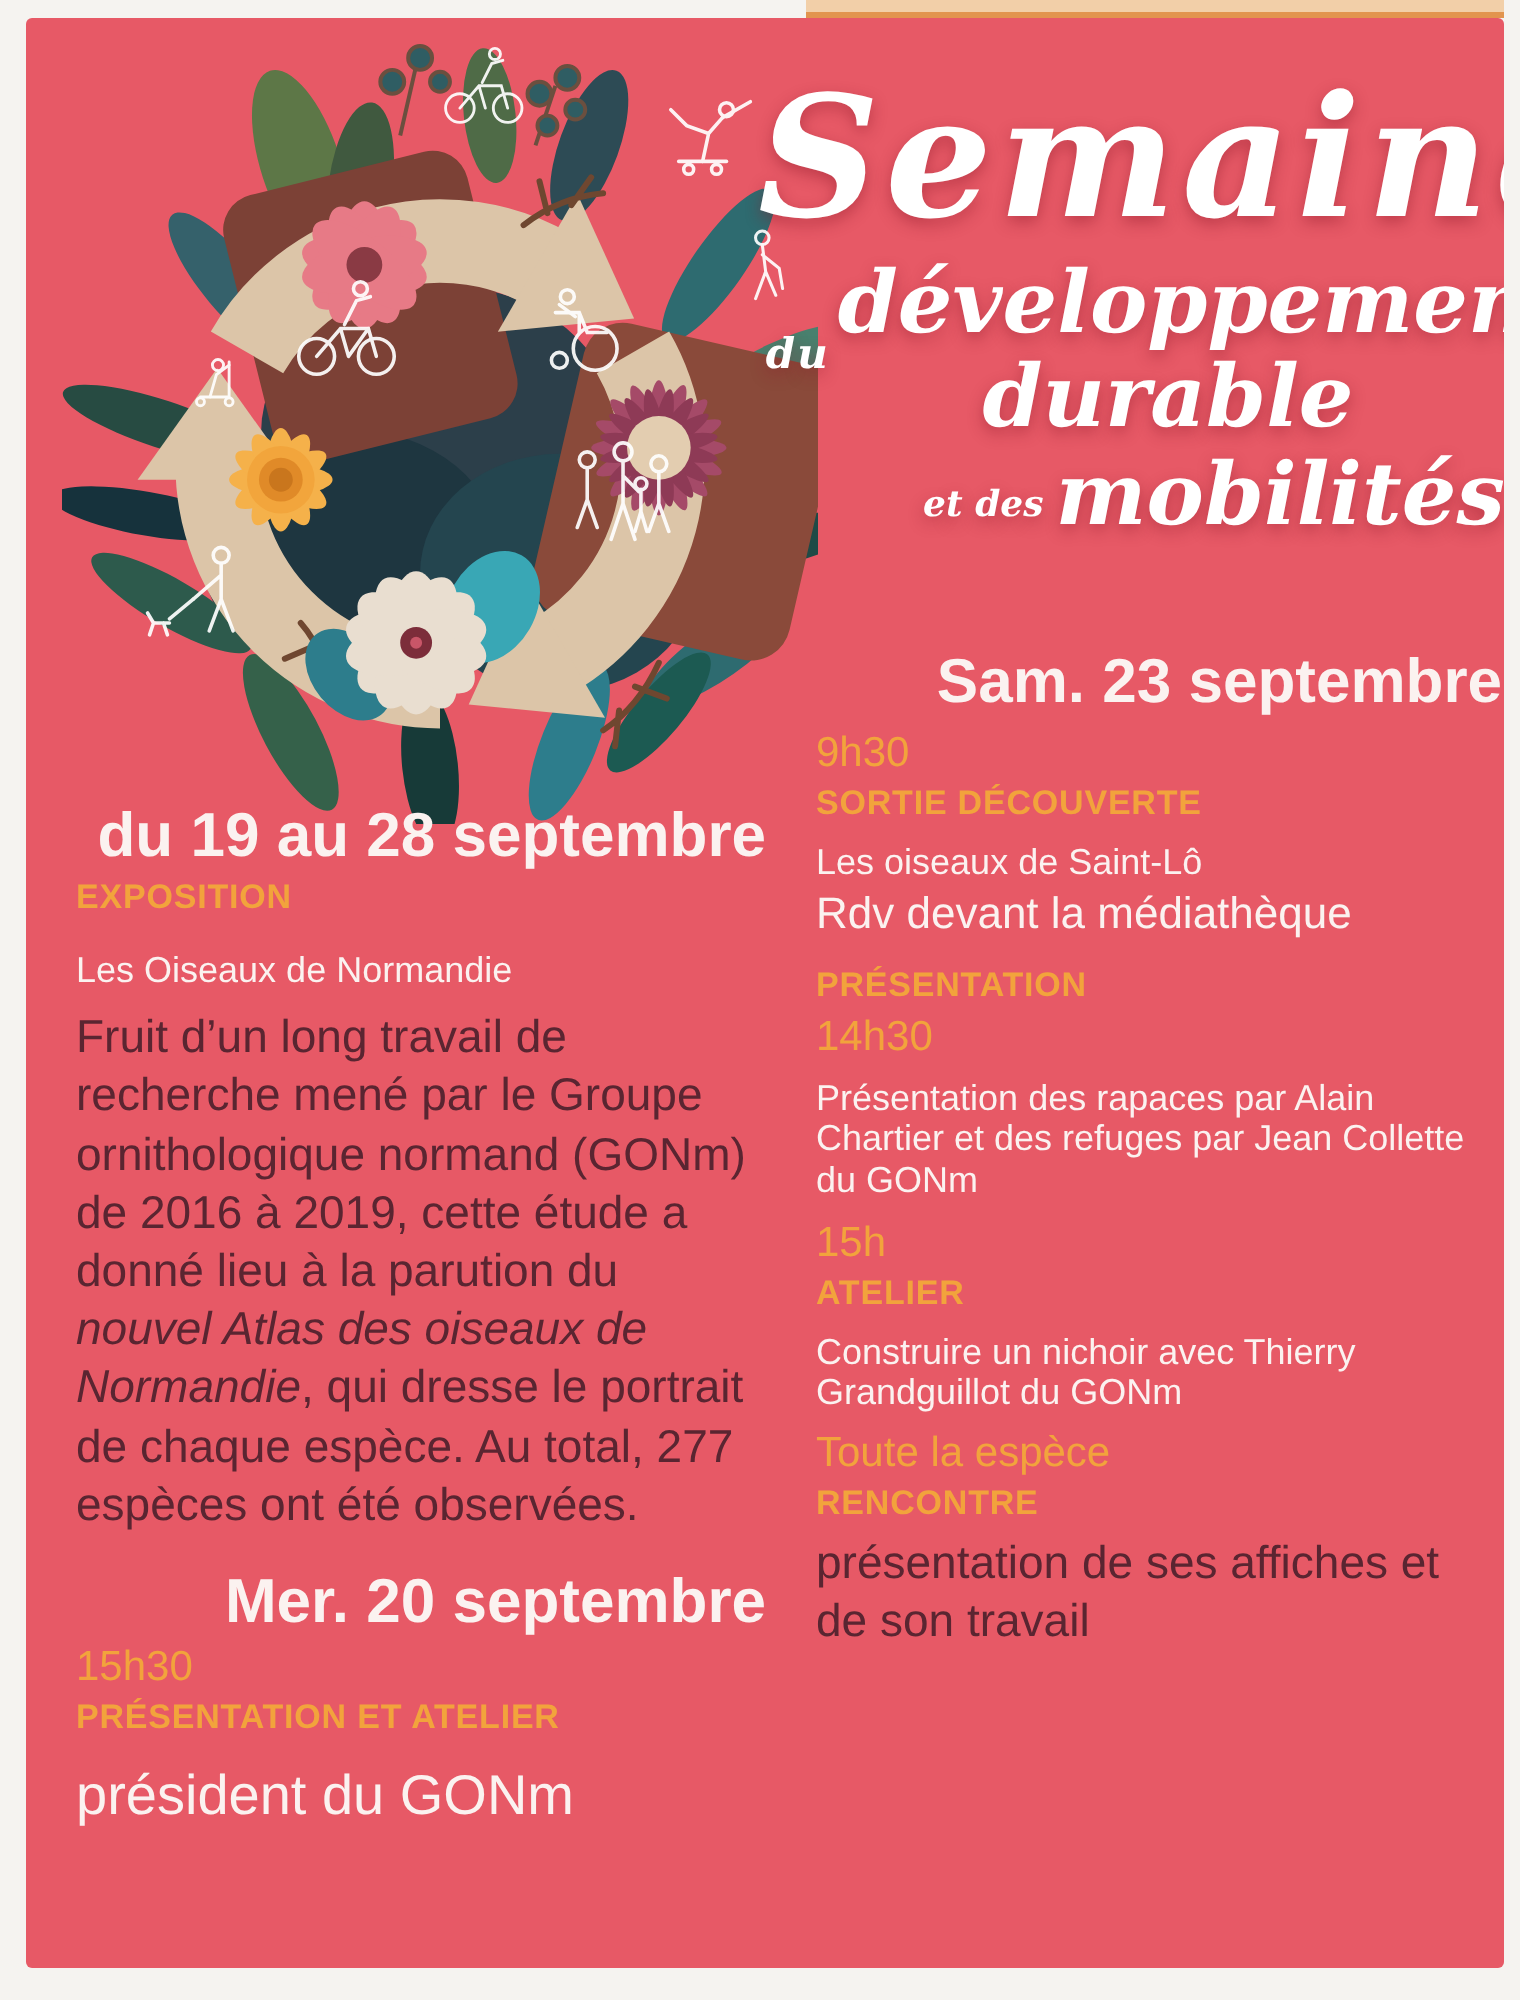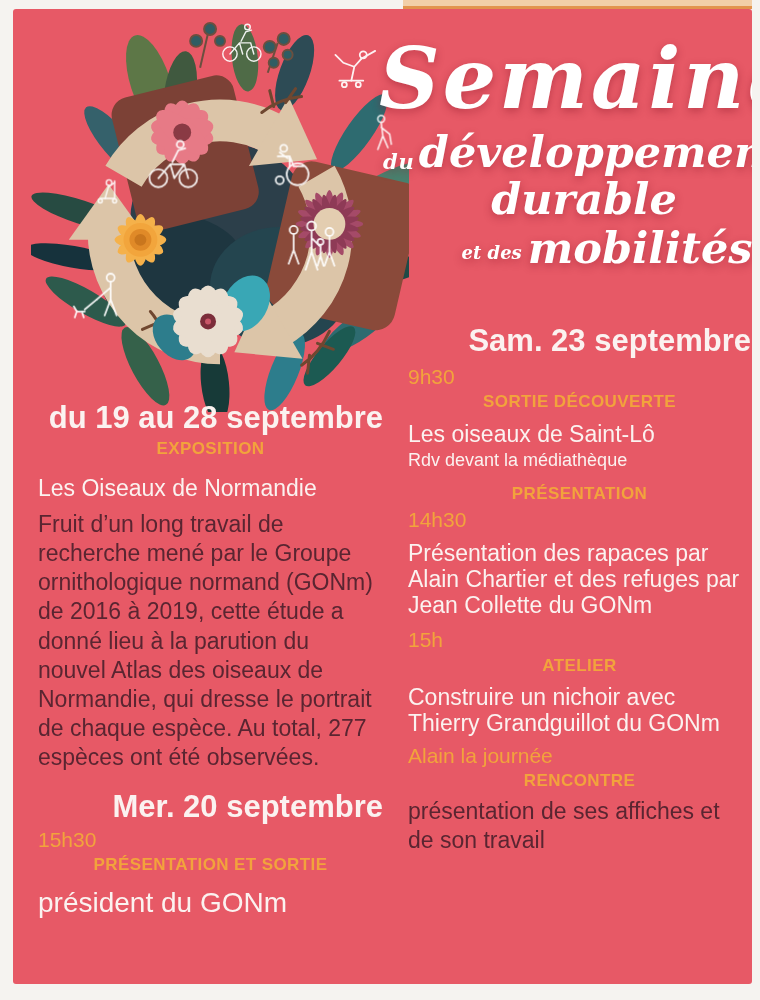--- a/index.html
+++ b/index.html
@@ -20,35 +20,35 @@
   
   .title-block{
     position:absolute;left:330px;top:22px;width:410px;
     text-align:center;color:#ffffff;z-index:5;
     font-family:"DejaVu Serif", serif;font-style:italic;font-weight:700;
     text-shadow:0 3px 8px rgba(140,25,40,.45);
     margin-left:36px;
   }
   .t-semaine{font-size:84px;line-height:1.15;letter-spacing:3px;}
   .t-line2{font-size:43px;line-height:1.05;margin-top:2px;}
-  .t-small{font-size:21px;letter-spacing:1px;position:relative;top:2px;margin-right:4px;}
+  .t-small{font-size:21px;letter-spacing:1px;position:relative;top:18px;margin-right:4px;}
   .t-line3{font-size:43px;line-height:1.05;margin-top:2px;}
   .t-line4{font-size:43px;line-height:1.05;margin-top:4px;padding-left:46px;}
   .t-small4{font-size:18px;position:relative;top:-4px;margin-right:6px;}
   
   .col-left{position:absolute;left:25px;top:390px;width:345px;z-index:6;}
   .col-right{position:absolute;left:395px;top:313px;width:343px;z-index:6;}
   .date-line{color:#fbf2f0;font-size:31px;font-weight:700;text-align:right;line-height:1.2;}
   .meta-time{color:#f2a33c;font-size:21px;line-height:1.15;margin-top:3px;}
-  .meta-cat{color:#f2a33c;font-size:17px;font-weight:700;text-align:center;letter-spacing:.4px;line-height:1.2;margin-top:3px;}
-  .ev-title{color:#fbf2f0;font-size:23px;line-height:1.14;margin-top:8px;}
-  .ev-sub{color:#fbf2f0;font-size:18px;line-height:1.18;margin-top:3px;}
+  .meta-cat{color:#f2a33c;font-size:17px;font-weight:700;text-align:left;letter-spacing:.4px;line-height:1.2;margin-top:3px;}
+  .ev-title{color:#fbf2f0;font-size:18px;line-height:1.14;margin-top:8px;}
+  .ev-sub{color:#fbf2f0;font-size:22px;line-height:1.18;margin-top:3px;}
   .ev-sub-dark{color:#5a2531;font-size:23px;line-height:1.26;margin-top:5px;}
   .desc{color:#5a2531;font-size:23px;line-height:1.27;margin-top:9px;}
-  .desc .it{margin-top:20px;}
+  .desc .it{font-style:italic;margin-top:20px;}
   .gap-md{margin-top:15px;}
   .name-lines{color:#fbf2f0;font-size:28px;line-height:1.22;margin-top:11px;}
   
   .illus{position:absolute;left:18px;top:3px;width:378px;height:400px;z-index:2;}
 </style>
 </head>
 <body>
 
 <div class="topbar"></div>
 
@@ -248,21 +248,21 @@
 
   <div class="col-left">
     <div class="date-line">du 19 au 28 septembre</div>
     <div class="meta-cat">EXPOSITION</div>
     <div class="ev-title gap-md">Les Oiseaux de Normandie</div>
     <div class="desc"><span>Fruit d’un long travail de recherche mené par le Groupe ornithologique normand (GONm) de 2016 à 2019, cette étude a donné lieu à la parution du </span><span class="it">nouvel Atlas des oiseaux de Normandie</span><span>, qui dresse le portrait de chaque espèce. Au total, 277 espèces ont été observées.</span></div>
 
     <div class="gap-md">
       <div class="date-line">Mer. 20 septembre</div>
       <div class="meta-time">15h30</div>
-      <div class="meta-cat">PRÉSENTATION ET SORTIE</div>
+      <div class="meta-cat">PRÉSENTATION ET ATELIER</div>
       <div class="name-lines">
         <div>président du GONm</div>
       </div>
     </div>
   </div>
 
   <div class="col-right">
     <div class="date-line">Sam. 23 septembre</div>
 
     <div>
@@ -278,19 +278,19 @@
       <div class="ev-title">Présentation des rapaces par Alain Chartier et des refuges par Jean Collette du GONm</div>
     </div>
 
     <div>
       <div class="meta-time" style="margin-top:10px">15h</div>
       <div class="meta-cat">ATELIER</div>
       <div class="ev-title">Construire un nichoir avec Thierry Grandguillot du GONm</div>
     </div>
 
     <div>
-      <div class="meta-time" style="margin-top:8px">Alain la journée</div>
+      <div class="meta-time" style="margin-top:8px">Toute la espèce</div>
       <div class="meta-cat">RENCONTRE</div>
       <div class="ev-sub-dark">présentation de ses affiches et de son travail</div>
     </div>
   </div>
 
 </div>
 
 </body></html>

